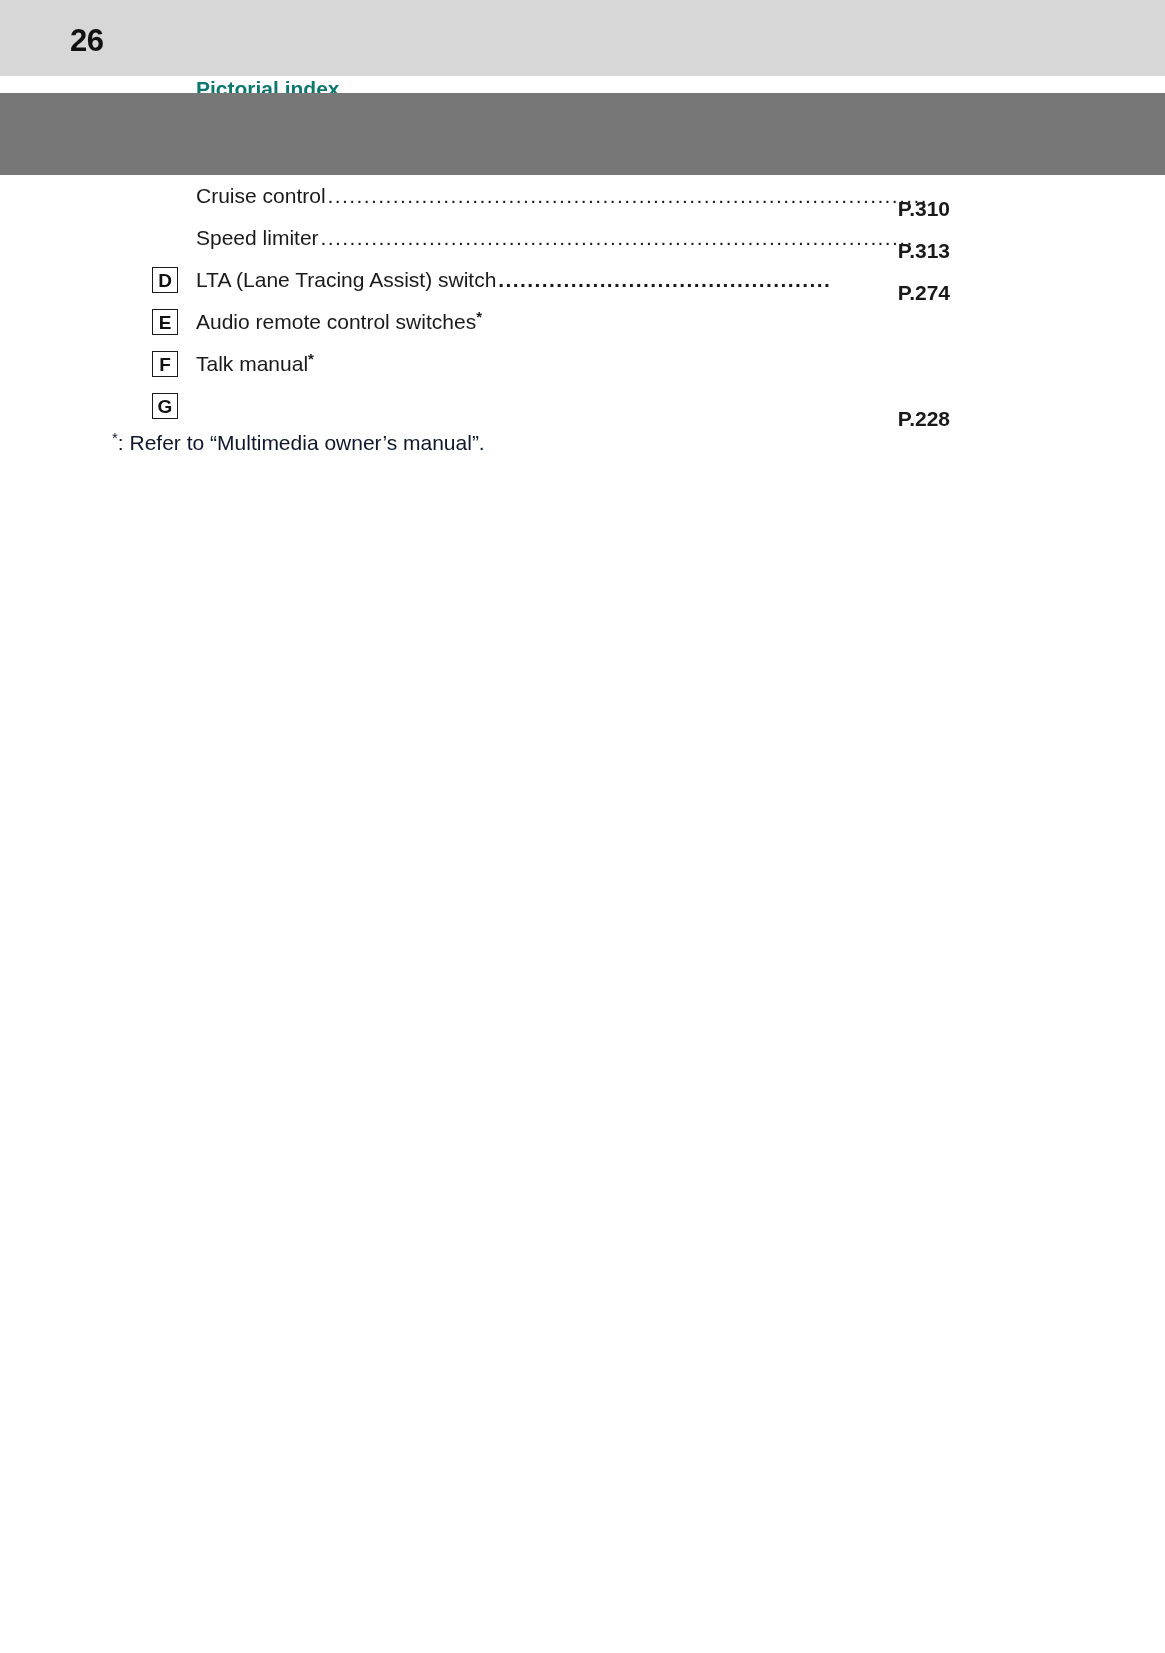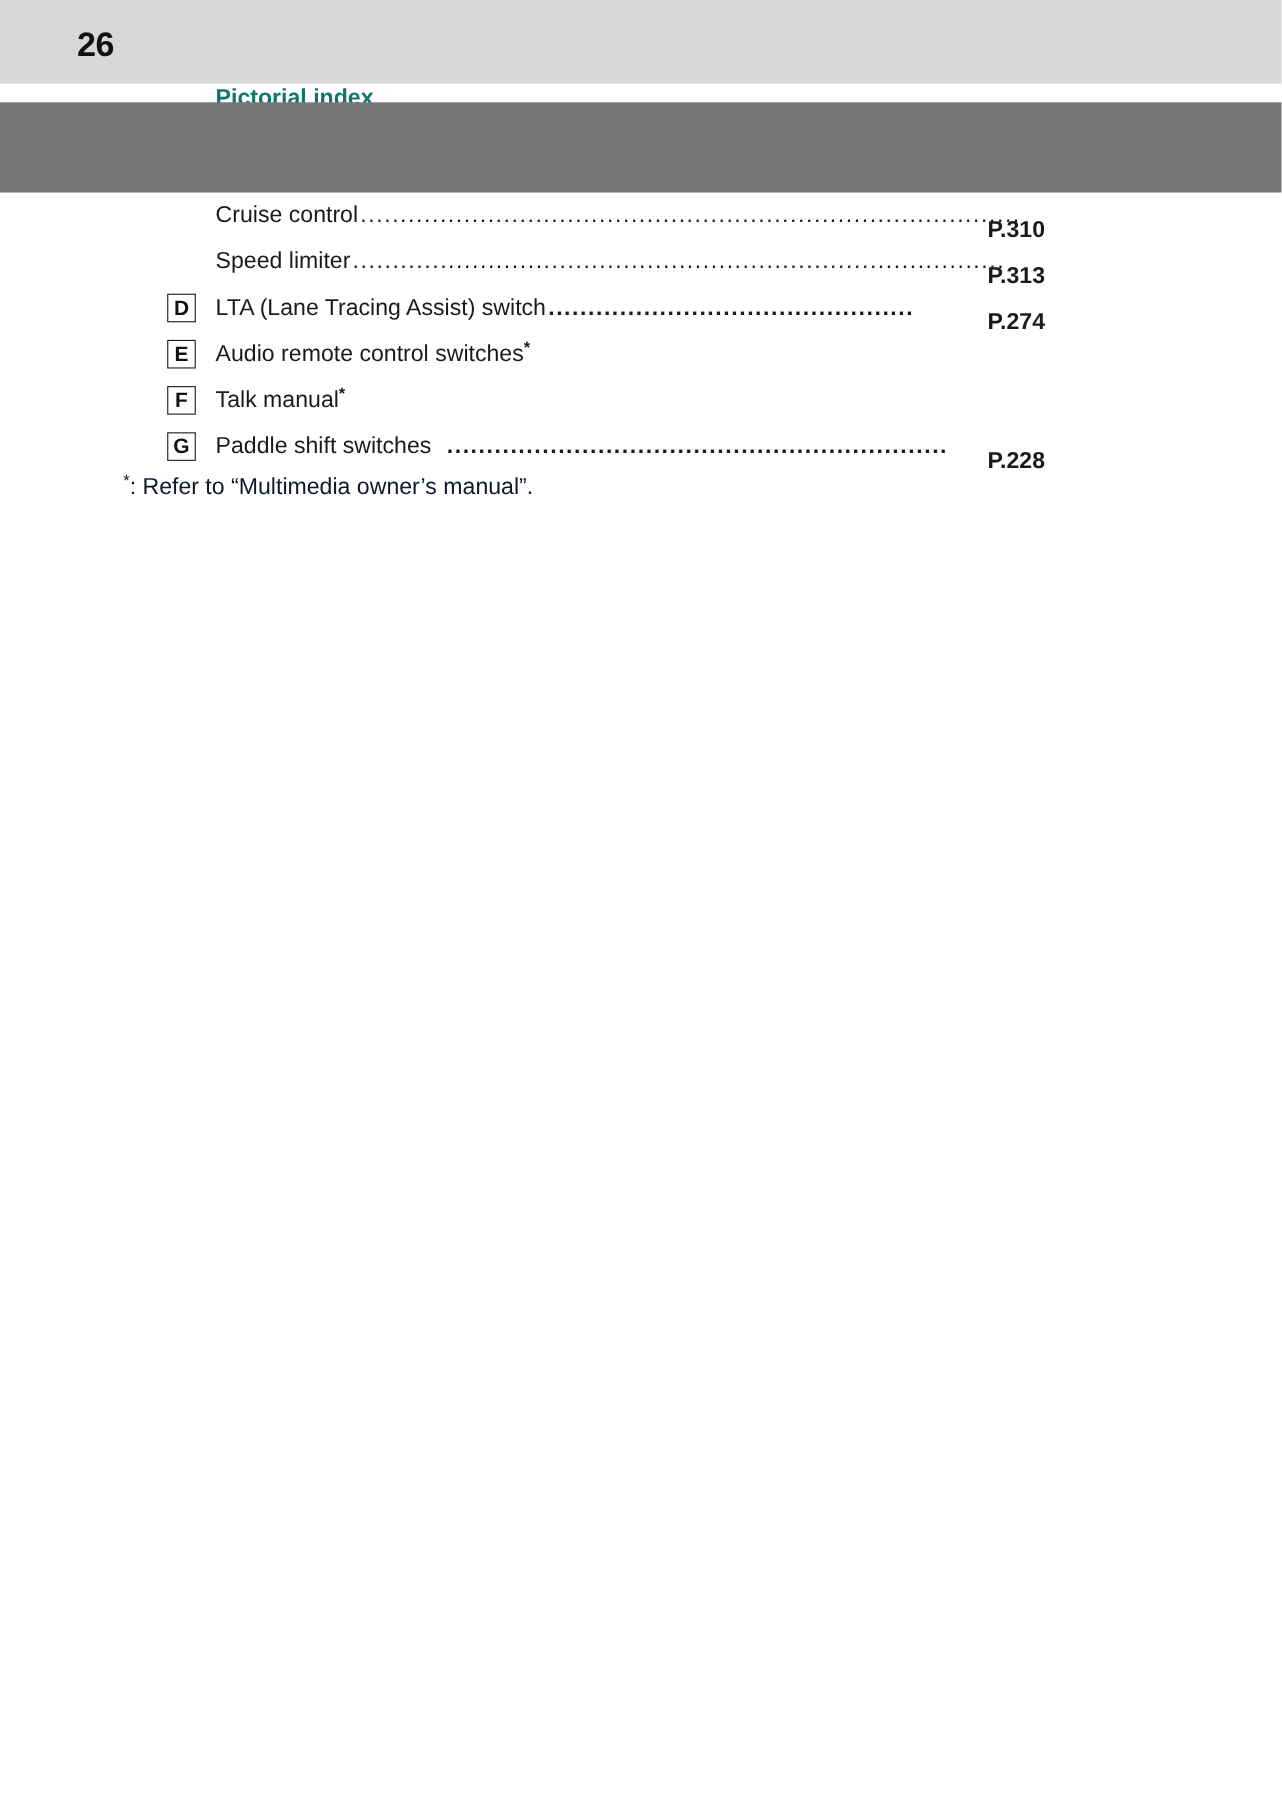--- a/index.html
+++ b/index.html
@@ -232,24 +232,20 @@
     </div>
     <div class="index-row lettered">
       <div class="letter-box">F</div>
       <div class="row-inner">
         <span class="entry-label">Talk manual</span>
         <span class="star">*</span>
       </div>
     </div>
     <div class="index-row lettered">
       <div class="letter-box">G</div>
-      <div class="row-inner">
-        <span class="entry-label">Paddle shift switches </span>
-        <span class="leader gapped">...............................................................</span>
-      </div>
       <div class="page-ref">
         <span class="page-ref-text">P.228</span>
       </div>
     </div>
   </div>
 
 <div class="footnote">
   <span class="fn-star">*</span><span>: Refer to “Multimedia owner’s manual”.</span>
 </div>
 

